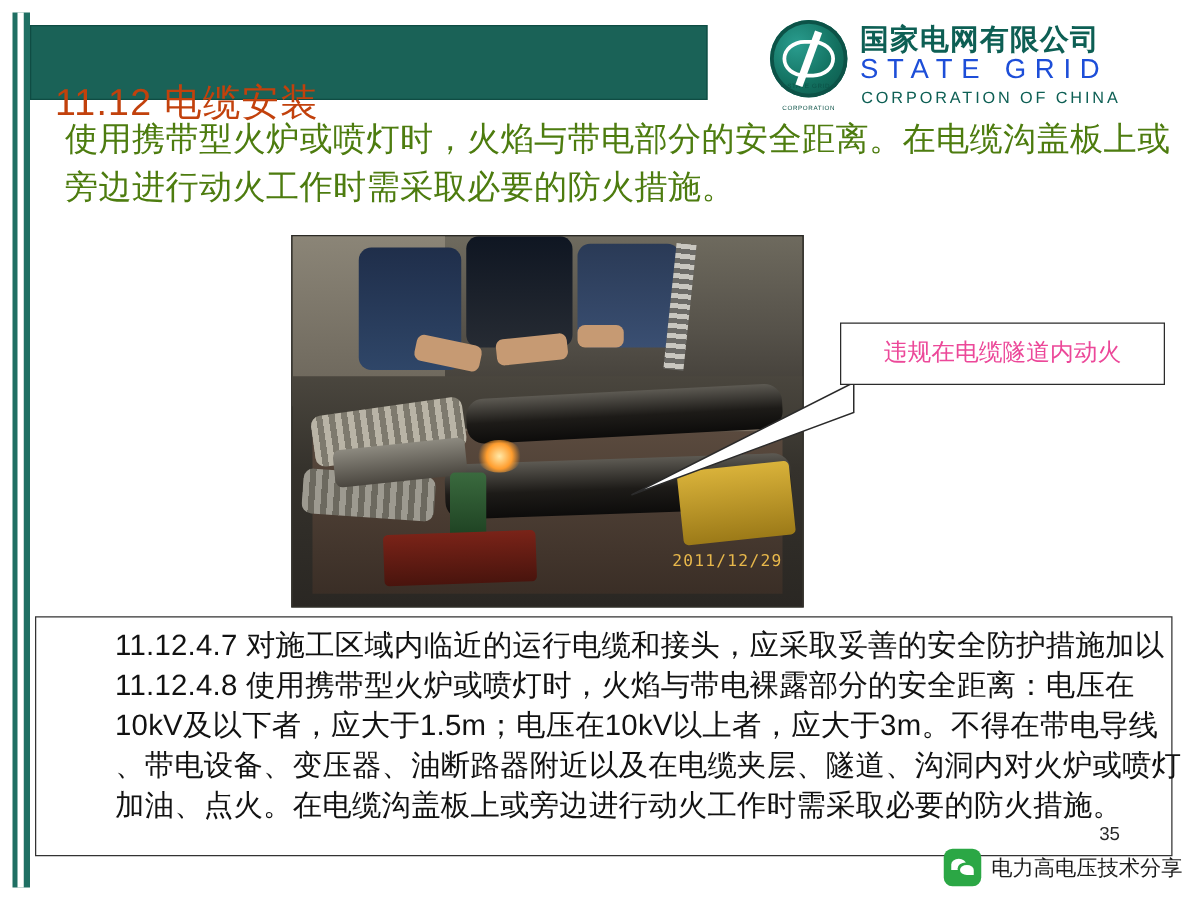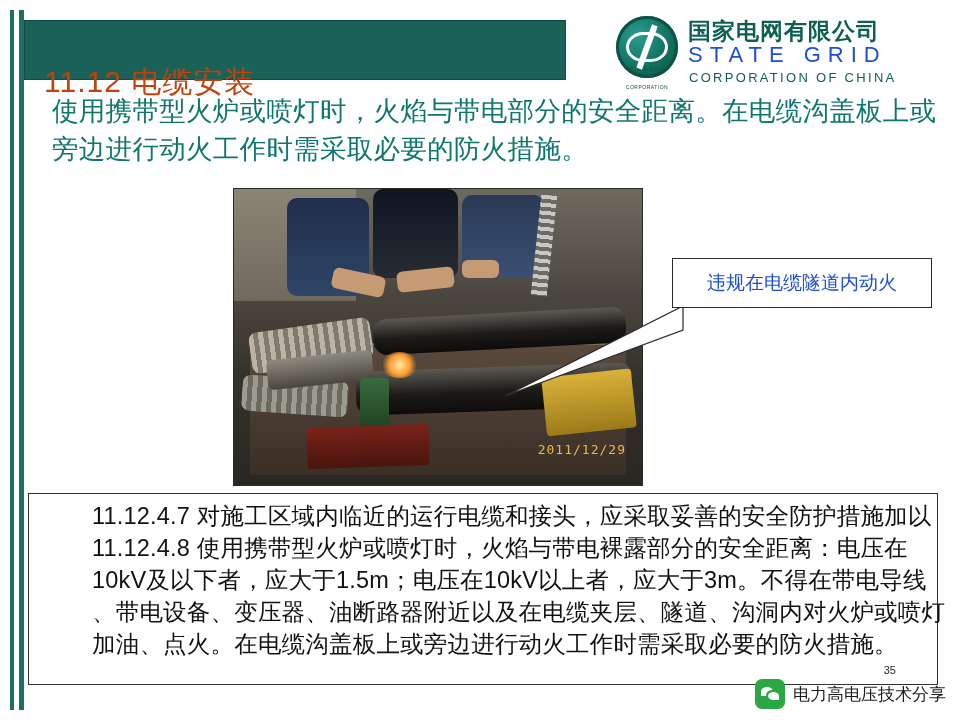--- a/index.html
+++ b/index.html
@@ -132,21 +132,21 @@
     white-space: nowrap;
   }
   
   .intro {
     position: absolute;
     left: 52px;
     top: 92px;
     width: 890px;
     font-size: 26.5px;
     line-height: 38px;
-    color: #0f766e;
+    color: #4d7c0f;
     letter-spacing: 0.3px;
   }
   
   .photo {
     position: absolute;
     left: 233px;
     top: 188px;
     width: 408px;
     height: 296px;
     background: #3c3a33;
@@ -251,21 +251,21 @@
     border: 1px solid #2b2b2b;
   }
   .callout-text {
     position: absolute;
     left: 0; top: 0;
     width: 100%;
     height: 48px;
     line-height: 48px;
     text-align: center;
     font-size: 19px;
-    color: #1d4ed8;
+    color: #ec4899;
     white-space: nowrap;
   }
   .callout-line {
     position: absolute;
     left: 505px;
     top: 300px;
     width: 180px;
     height: 100px;
     pointer-events: none;
   }
@@ -287,21 +287,21 @@
     font-size: 23.5px;
     line-height: 32px;
     color: #121212;
     letter-spacing: 0.2px;
     margin-left: 48px;
   }
   .page-num {
     position: absolute;
     right: 64px;
     bottom: 44px;
-    font-size: 11px;
+    font-size: 15px;
     color: #2b2b2b;
     text-align: right;
   }
   
   .wm {
     position: absolute;
     right: 14px;
     bottom: 6px;
     height: 40px;
     display: flex;

